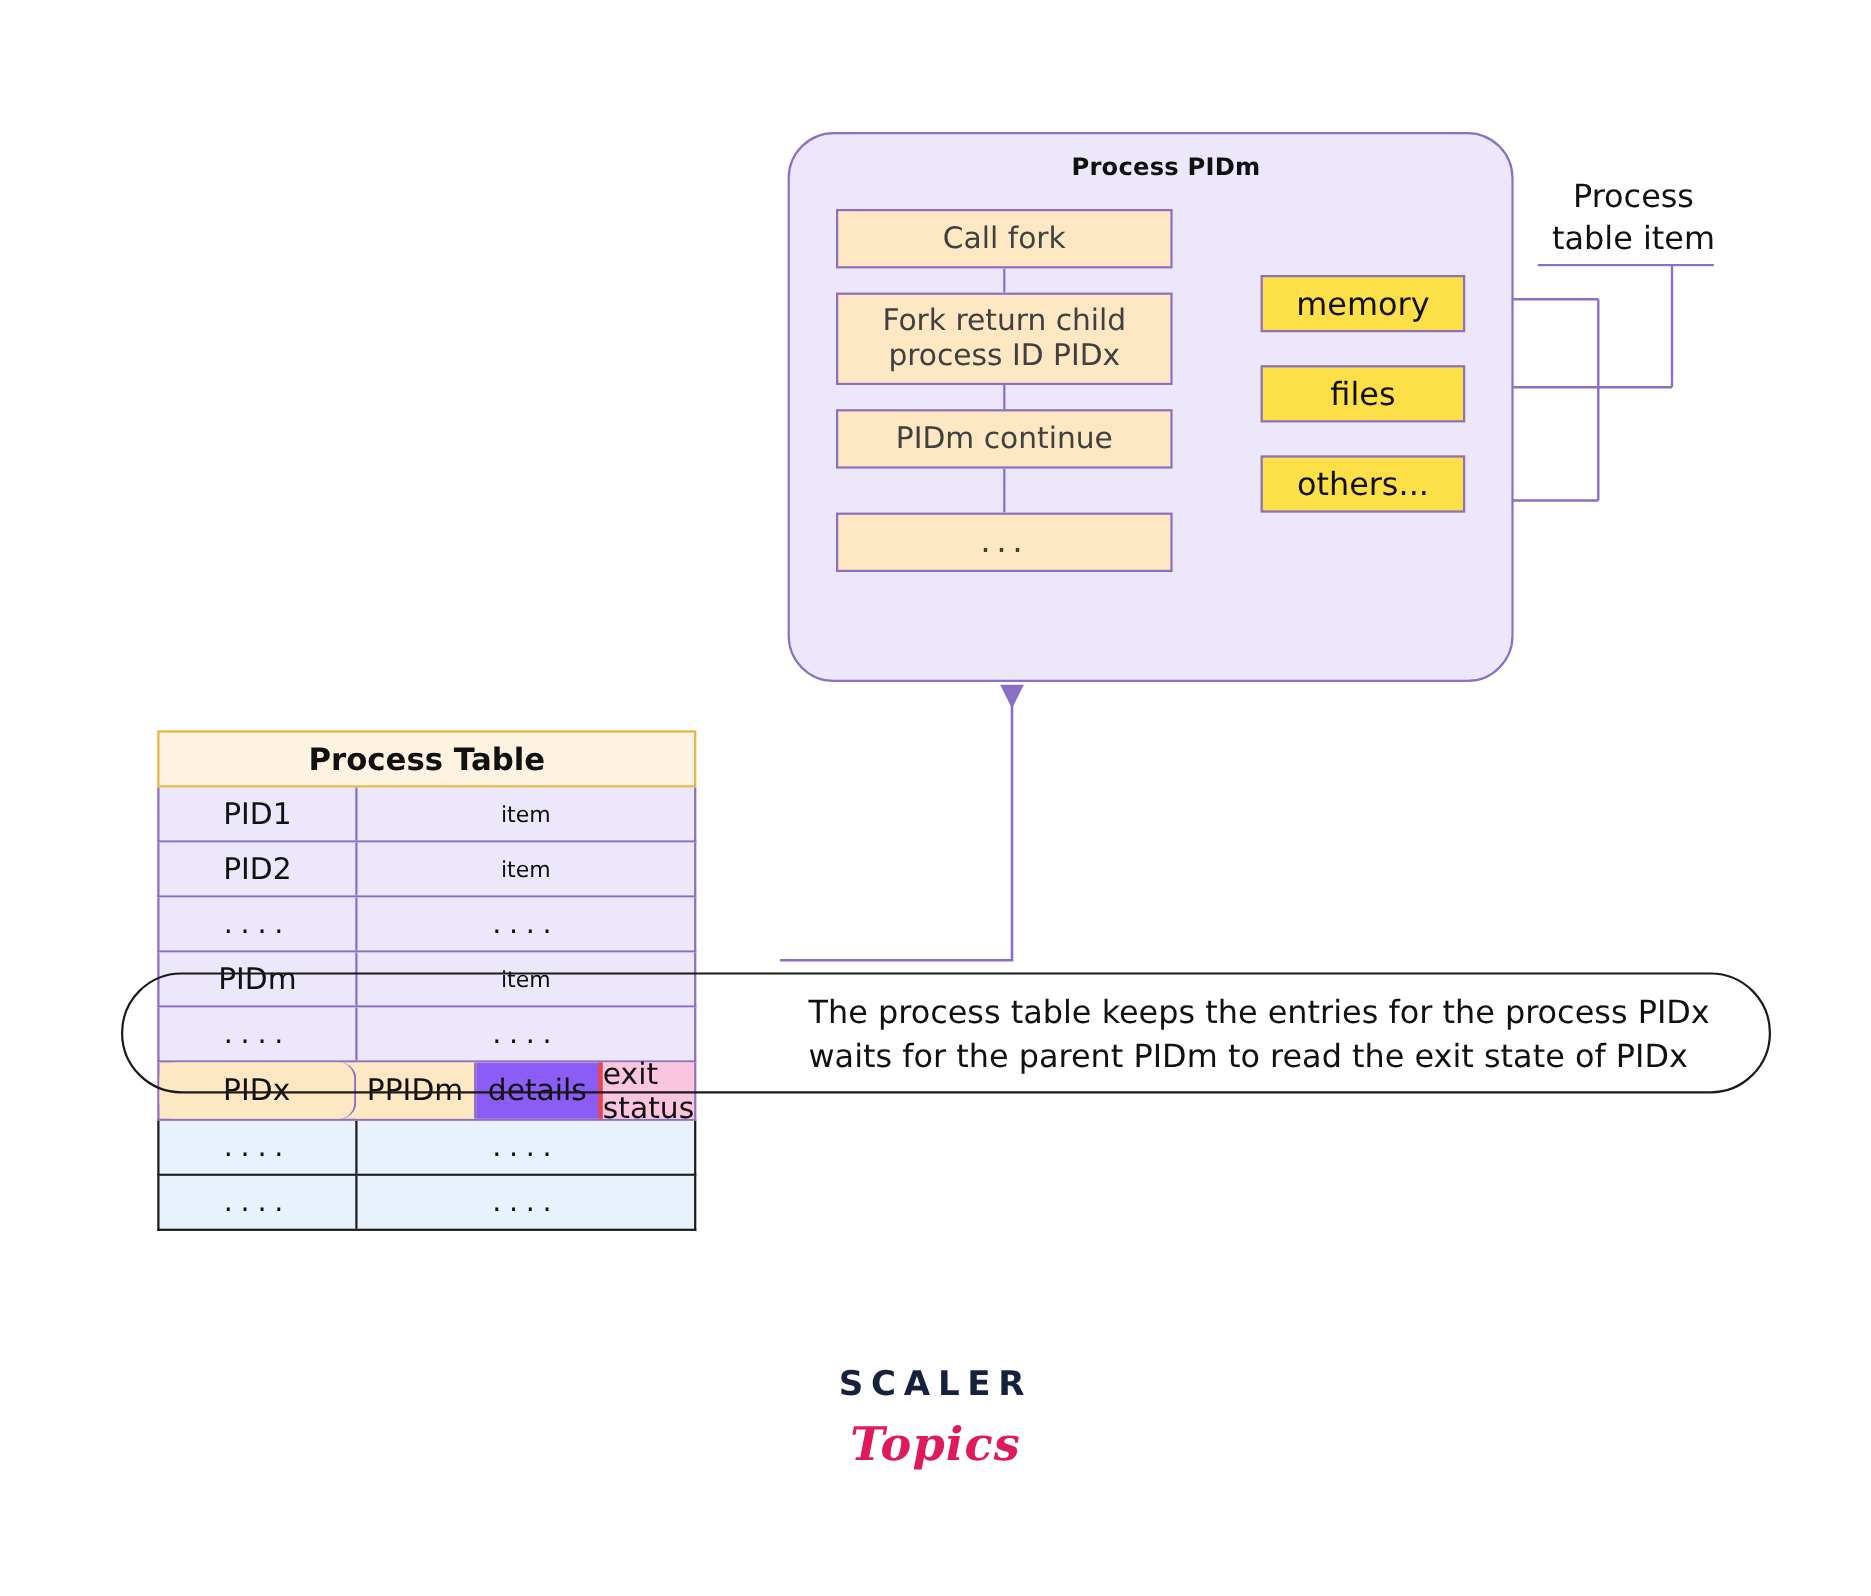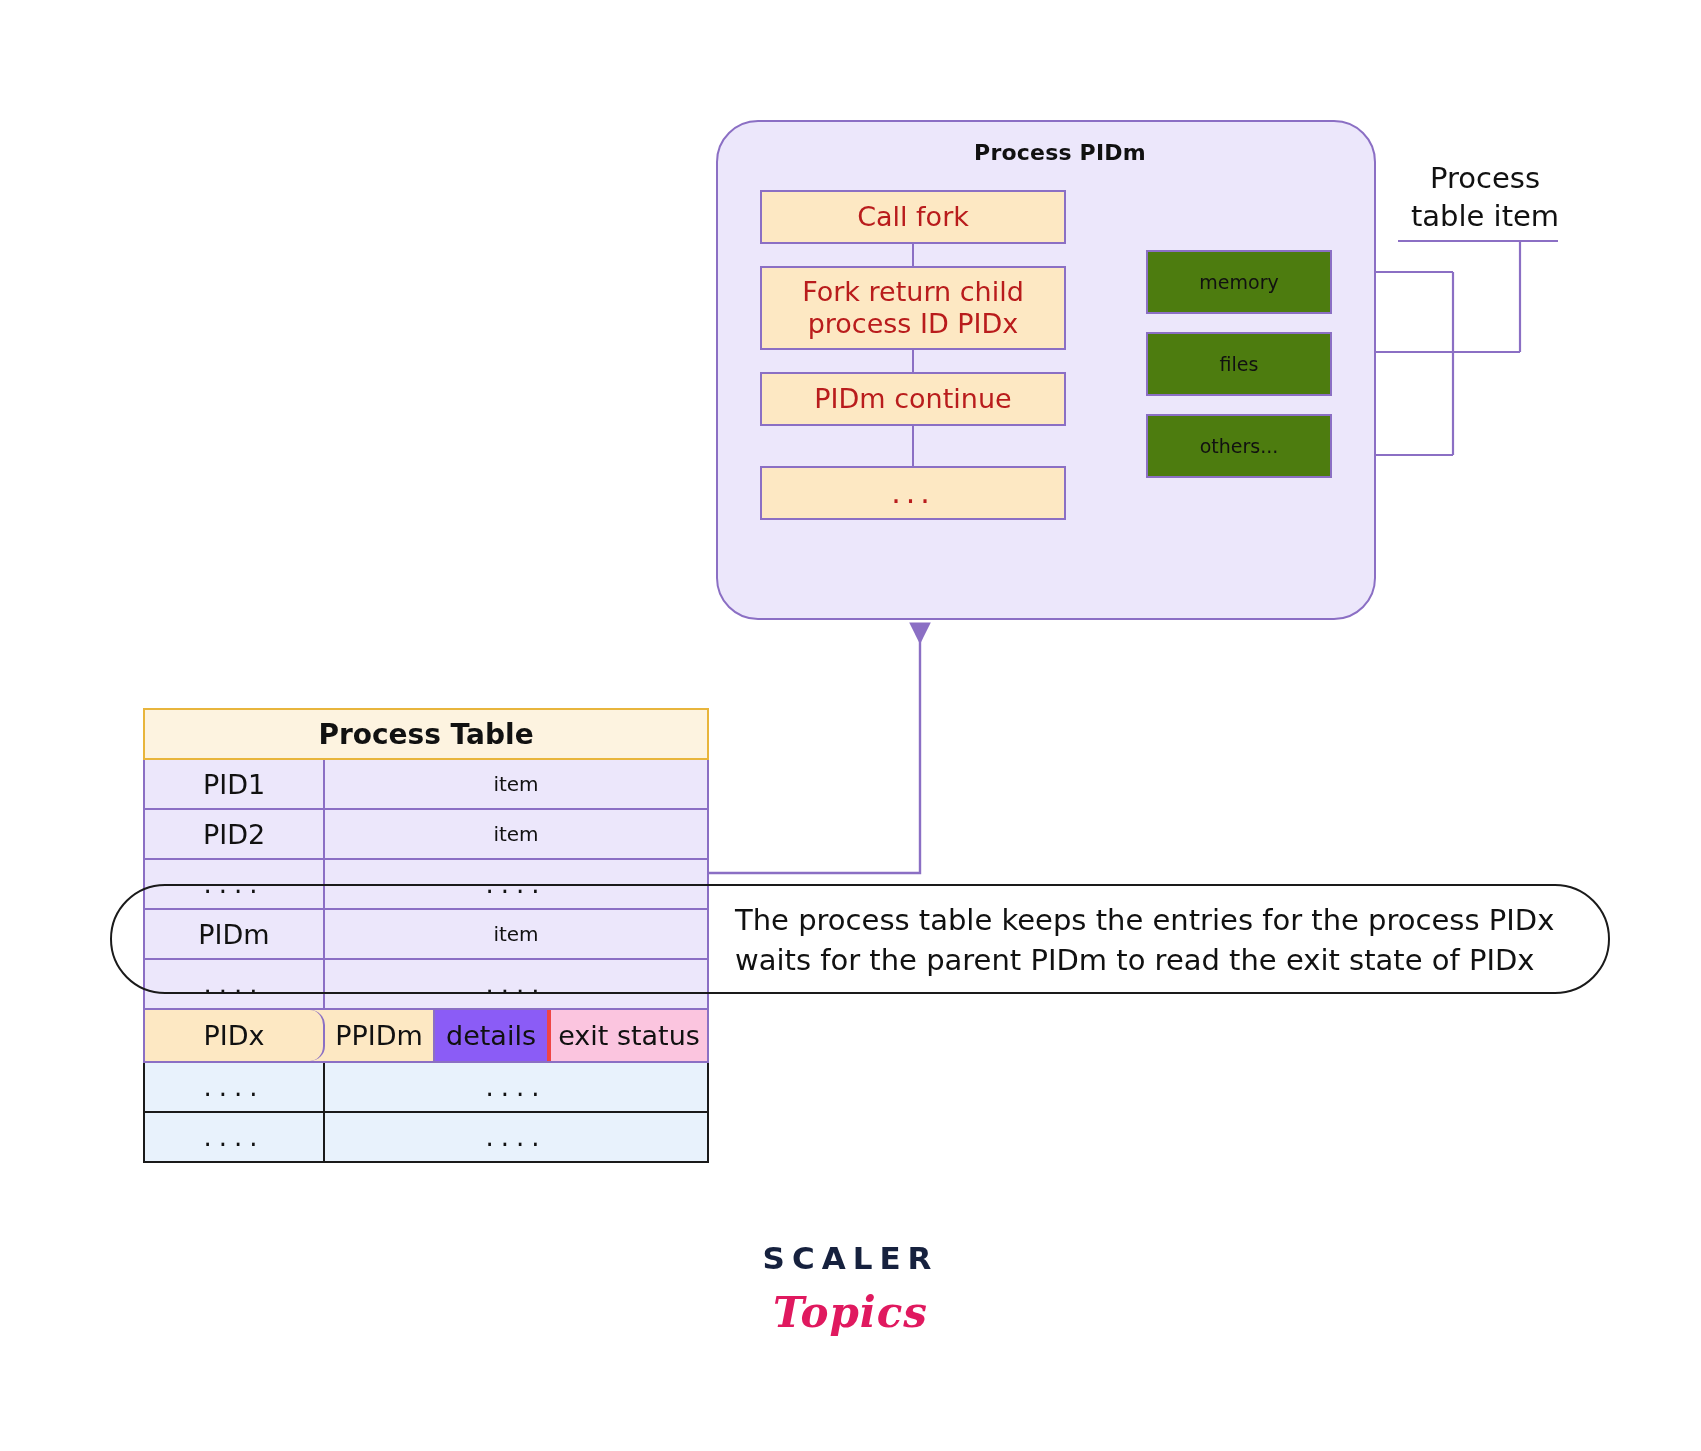--- a/index.html
+++ b/index.html
@@ -51,21 +51,21 @@
   .flow-box {
     position: absolute;
     background: #fde8c3;
     border: 2px solid #8b6fc4;
     box-sizing: border-box;
     display: flex;
     align-items: center;
     justify-content: center;
     text-align: center;
     font-size: 27px;
-    color: #b91c1c;
+    color: #404040;
     line-height: 1.18;
     padding: 4px 6px;
   }
   #flow-call-fork   { left: 760px; top: 190px;  width: 306px; height: 54px; }
   #flow-fork-return { left: 760px; top: 266px;  width: 306px; height: 84px; }
   #flow-pidm-cont   { left: 760px; top: 372px;  width: 306px; height: 54px; }
   #flow-dots        { left: 760px; top: 466px;  width: 306px; height: 54px; font-size: 30px; letter-spacing: 5px; }
 
   .flow-connector {
     position: absolute;
@@ -73,30 +73,30 @@
     background: #8b6fc4;
     left: 912px;
   }
   #conn-1 { top: 244px; height: 22px; }
   #conn-2 { top: 350px; height: 22px; }
   #conn-3 { top: 426px; height: 40px; }
 
   
   .res-box {
     position: absolute;
-    background: #4d7c0f;
+    background: #fde047;
     border: 2px solid #8b6fc4;
     box-sizing: border-box;
     display: flex;
     align-items: center;
     justify-content: center;
-    font-size: 19px;
+    font-size: 29px;
     color: #111111;
     width: 186px;
-    height: 64px;
+    height: 52px;
     left: 1146px;
   }
   #res-memory { top: 250px; }
   #res-files  { top: 332px; }
   #res-others { top: 414px; }
 
   
   #pti-label {
     position: absolute;
     left: 1390px;
@@ -113,22 +113,22 @@
     top: 240px;
     width: 160px;
     height: 2px;
     background: #8b6fc4;
   }
 
   
   #ptable {
     position: absolute;
     left: 143px;
-    top: 708px;
-    width: 566px;
+    top: 664px;
+    width: 490px;
   }
   .pt-header {
     height: 52px;
     background: #fdf3e0;
     border: 2px solid #e8b53c;
     box-sizing: border-box;
     display: flex;
     align-items: center;
     justify-content: center;
     font-size: 28px;

